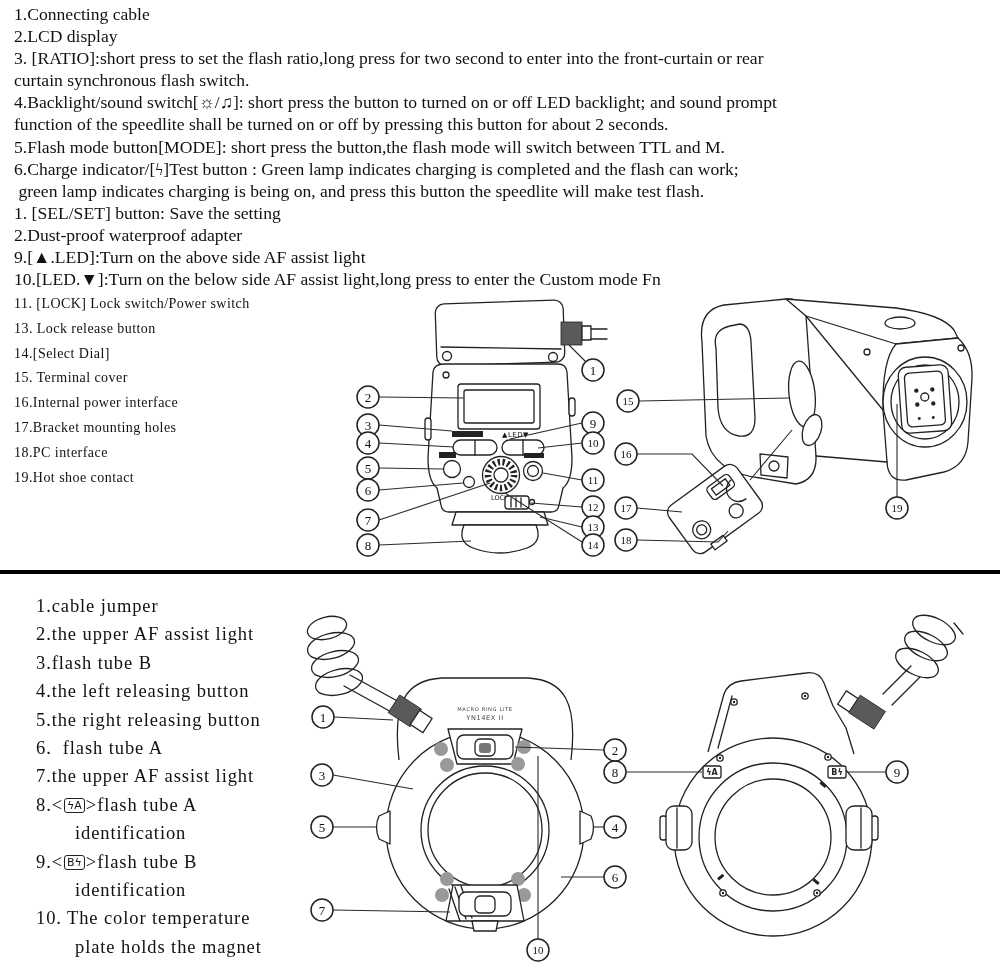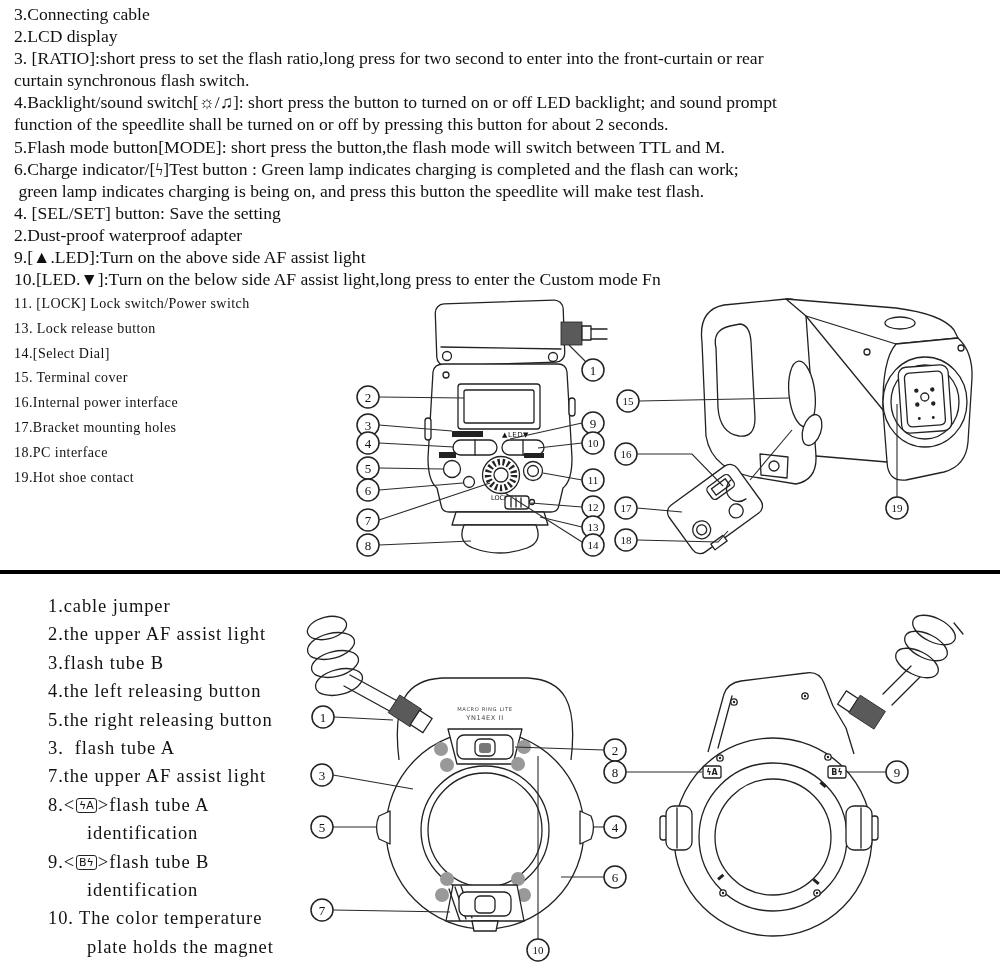--- a/index.html
+++ b/index.html
@@ -5,21 +5,21 @@
   html,body{margin:0;padding:0;}
   body{
     width:1000px;height:972px;position:relative;background:#ffffff;
     font-family:"Liberation Serif","DejaVu Serif","DejaVu Sans",serif;color:#111;
     overflow:hidden;
   }
   .abs{position:absolute;}
   .tline{white-space:pre;}
   #listA{left:14px;top:3px;font-size:17.6px;line-height:22.1px;}
   #listB{left:14px;top:292px;font-size:14px;line-height:24.8px;letter-spacing:.45px;}
-  #listC{left:48px;top:592px;font-size:18.5px;line-height:28.4px;letter-spacing:.9px;}
+  #listC{left:36px;top:592px;font-size:18.5px;line-height:28.4px;letter-spacing:.9px;}
   .ind{padding-left:39px;}
   .badge{
     display:inline-block;border:1.3px solid #222;border-radius:3px;
     font-family:"DejaVu Sans",sans-serif;font-size:11px;line-height:13px;
     padding:0 2px;vertical-align:1.5px;letter-spacing:0;margin:0 1px;
   }
   #divider{left:0;top:570px;width:1000px;height:3.5px;background:#000;}
   
   svg .ln{fill:none;stroke:#222;stroke-width:1.3;stroke-linecap:round;stroke-linejoin:round;}
   svg .ld{fill:none;stroke:#2a2a2a;stroke-width:1.1;}
@@ -34,30 +34,30 @@
   svg .tiny{font-family:"DejaVu Sans",sans-serif;font-size:7px;fill:#111;letter-spacing:.5px;}
   svg .tiny2{font-family:"DejaVu Sans",sans-serif;font-size:6.5px;fill:#111;}
   svg .rlabel{font-family:"DejaVu Sans",sans-serif;font-size:5.2px;fill:#444;text-anchor:middle;letter-spacing:.6px;}
   svg .rmodel{font-family:"DejaVu Sans",sans-serif;font-size:6.6px;fill:#444;text-anchor:middle;letter-spacing:.6px;}
   svg .mark{font-family:"DejaVu Sans",sans-serif;font-size:8px;font-weight:bold;fill:#222;text-anchor:middle;}
 </style>
 </head>
 <body>
 
 <div id="listA" class="abs">
-  <div class="tline">3.Connecting cable</div>
+  <div class="tline">1.Connecting cable</div>
   <div class="tline">2.LCD display</div>
   <div class="tline">3. [RATIO]:short press to set the flash ratio,long press for two second to enter into the front-curtain or rear</div>
   <div class="tline">curtain synchronous flash switch.</div>
   <div class="tline">4.Backlight/sound switch[☼/♫]: short press the button to turned on or off LED backlight; and sound prompt</div>
   <div class="tline">function of the speedlite shall be turned on or off by pressing this button for about 2 seconds.</div>
   <div class="tline">5.Flash mode button[MODE]: short press the button,the flash mode will switch between TTL and M.</div>
   <div class="tline">6.Charge indicator/[ϟ]Test button : Green lamp indicates charging is completed and the flash can work;</div>
   <div class="tline"> green lamp indicates charging is being on, and press this button the speedlite will make test flash.</div>
-  <div class="tline">4. [SEL/SET] button: Save the setting</div>
+  <div class="tline">1. [SEL/SET] button: Save the setting</div>
   <div class="tline">2.Dust-proof waterproof adapter</div>
   <div class="tline">9.[▲.LED]:Turn on the above side AF assist light</div>
   <div class="tline">10.[LED.▼]:Turn on the below side AF assist light,long press to enter the Custom mode Fn</div>
 </div>
 
 <div id="listB" class="abs">
   <div class="tline">11. [LOCK] Lock switch/Power switch</div>
   <div class="tline">13. Lock release button</div>
   <div class="tline">14.[Select Dial]</div>
   <div class="tline">15. Terminal cover</div>
@@ -262,21 +262,21 @@
 </svg>
 
 <div id="divider" class="abs"></div>
 
 <div id="listC" class="abs">
   <div class="tline">1.cable jumper</div>
   <div class="tline">2.the upper AF assist light</div>
   <div class="tline">3.flash tube B</div>
   <div class="tline">4.the left releasing button</div>
   <div class="tline">5.the right releasing button</div>
-  <div class="tline">3.  flash tube A</div>
+  <div class="tline">6.  flash tube A</div>
   <div class="tline">7.the upper AF assist light</div>
   <div class="tline"><span>8.&lt;</span><span class="badge">ϟA</span><span>&gt;flash tube A</span></div>
   <div class="tline ind">identification</div>
   <div class="tline"><span>9.&lt;</span><span class="badge">Bϟ</span><span>&gt;flash tube B</span></div>
   <div class="tline ind">identification</div>
   <div class="tline">10. The color temperature</div>
   <div class="tline ind">plate holds the magnet</div>
 </div>
 
 <svg class="abs" style="left:300px;top:590px;" width="700" height="382" viewBox="0 0 700 382">

